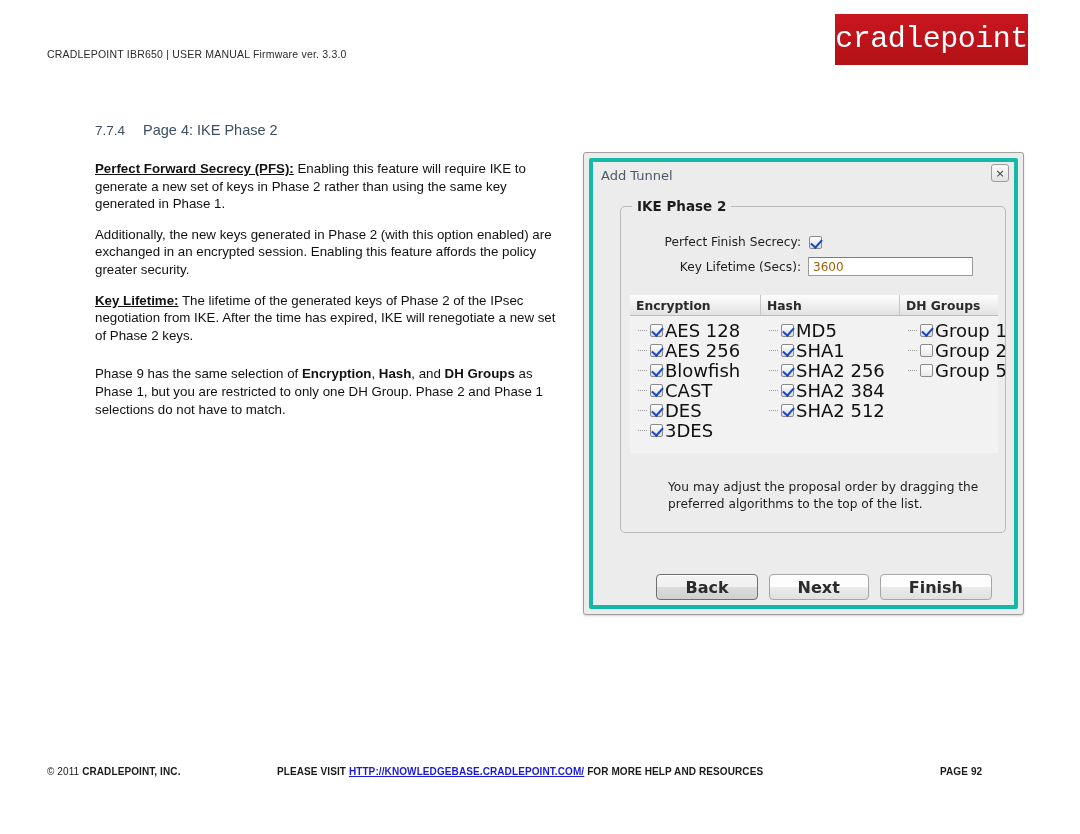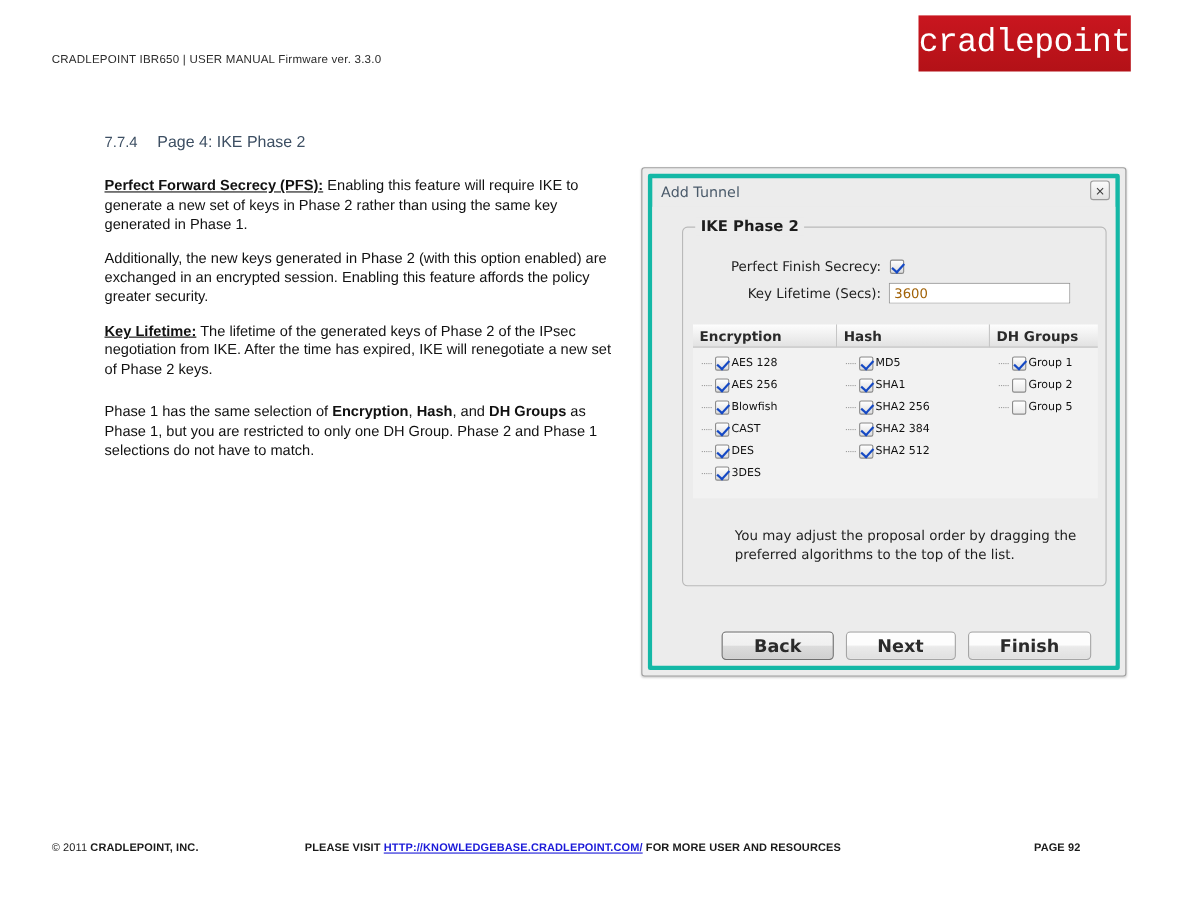--- a/index.html
+++ b/index.html
@@ -246,21 +246,21 @@
   .c-enc { width: 131px; }
   .c-hash { width: 139px; }
   .c-dh  { width: 98px; }
 
   .opt {
     display: flex;
     align-items: center;
     height: 20px;
     padding-left: 20px;
     position: relative;
-    font-size: 10px;
+    font-size: 18px;
     color: #101010;
     font-family: "DejaVu Sans", sans-serif;
   }
   .opt::before {
     content: "";
     position: absolute;
     left: 8px;
     top: 50%;
     width: 9px;
     border-top: 1px dotted #9d9d9d;
@@ -335,21 +335,21 @@
 </div>
 
 <div class="section-heading">
   <span class="sec-num">7.7.4</span><span>Page 4: IKE Phase 2</span>
 </div>
 
 <div class="body-col">
   <p><span class="lead">Perfect Forward Secrecy (PFS):</span><span> Enabling this feature will require IKE to generate a new set of keys in Phase 2 rather than using the same key generated in Phase 1.</span></p>
   <p>Additionally, the new keys generated in Phase 2 (with this option enabled) are exchanged in an encrypted session. Enabling this feature affords the policy greater security.</p>
   <p><span class="lead">Key Lifetime:</span><span> The lifetime of the generated keys of Phase 2 of the IPsec negotiation from IKE. After the time has expired, IKE will renegotiate a new set of Phase 2 keys.</span></p>
-  <p class="gap"><span>Phase 1 has the same selection of </span><span class="b">Encryption</span><span>, </span><span class="b">Hash</span><span>, and </span><span class="b">DH Groups</span><span> as Phase 1, but you are restricted to only one DH Group. Phase 2 and Phase 1 selections do not have to match.</span></p>
+  <p class="gap"><span>Phase 9 has the same selection of </span><span class="b">Encryption</span><span>, </span><span class="b">Hash</span><span>, and </span><span class="b">DH Groups</span><span> as Phase 1, but you are restricted to only one DH Group. Phase 2 and Phase 1 selections do not have to match.</span></p>
 </div>
 
 <div class="dialog">
   <div class="dialog-inner">
 
     <div class="dialog-titlebar">
       <span class="dialog-title">Add Tunnel</span>
       <div class="dialog-close">×</div>
     </div>
 
@@ -452,15 +452,15 @@
         <button class="btn">Next</button>
         <button class="btn">Finish</button>
       </div>
 
     </div>
   </div>
 </div>
 
 <div class="page-footer">
   <div class="f-copy"><span class="yr">© 2011 </span><span>CRADLEPOINT, INC.</span></div>
-  <div class="f-mid"><span>PLEASE VISIT </span><a href="#">HTTP://KNOWLEDGEBASE.CRADLEPOINT.COM/</a><span> FOR MORE USER AND RESOURCES</span></div>
+  <div class="f-mid"><span>PLEASE VISIT </span><a href="#">HTTP://KNOWLEDGEBASE.CRADLEPOINT.COM/</a><span> FOR MORE HELP AND RESOURCES</span></div>
   <div class="f-page">PAGE 92</div>
 </div>
 
 </body></html>

